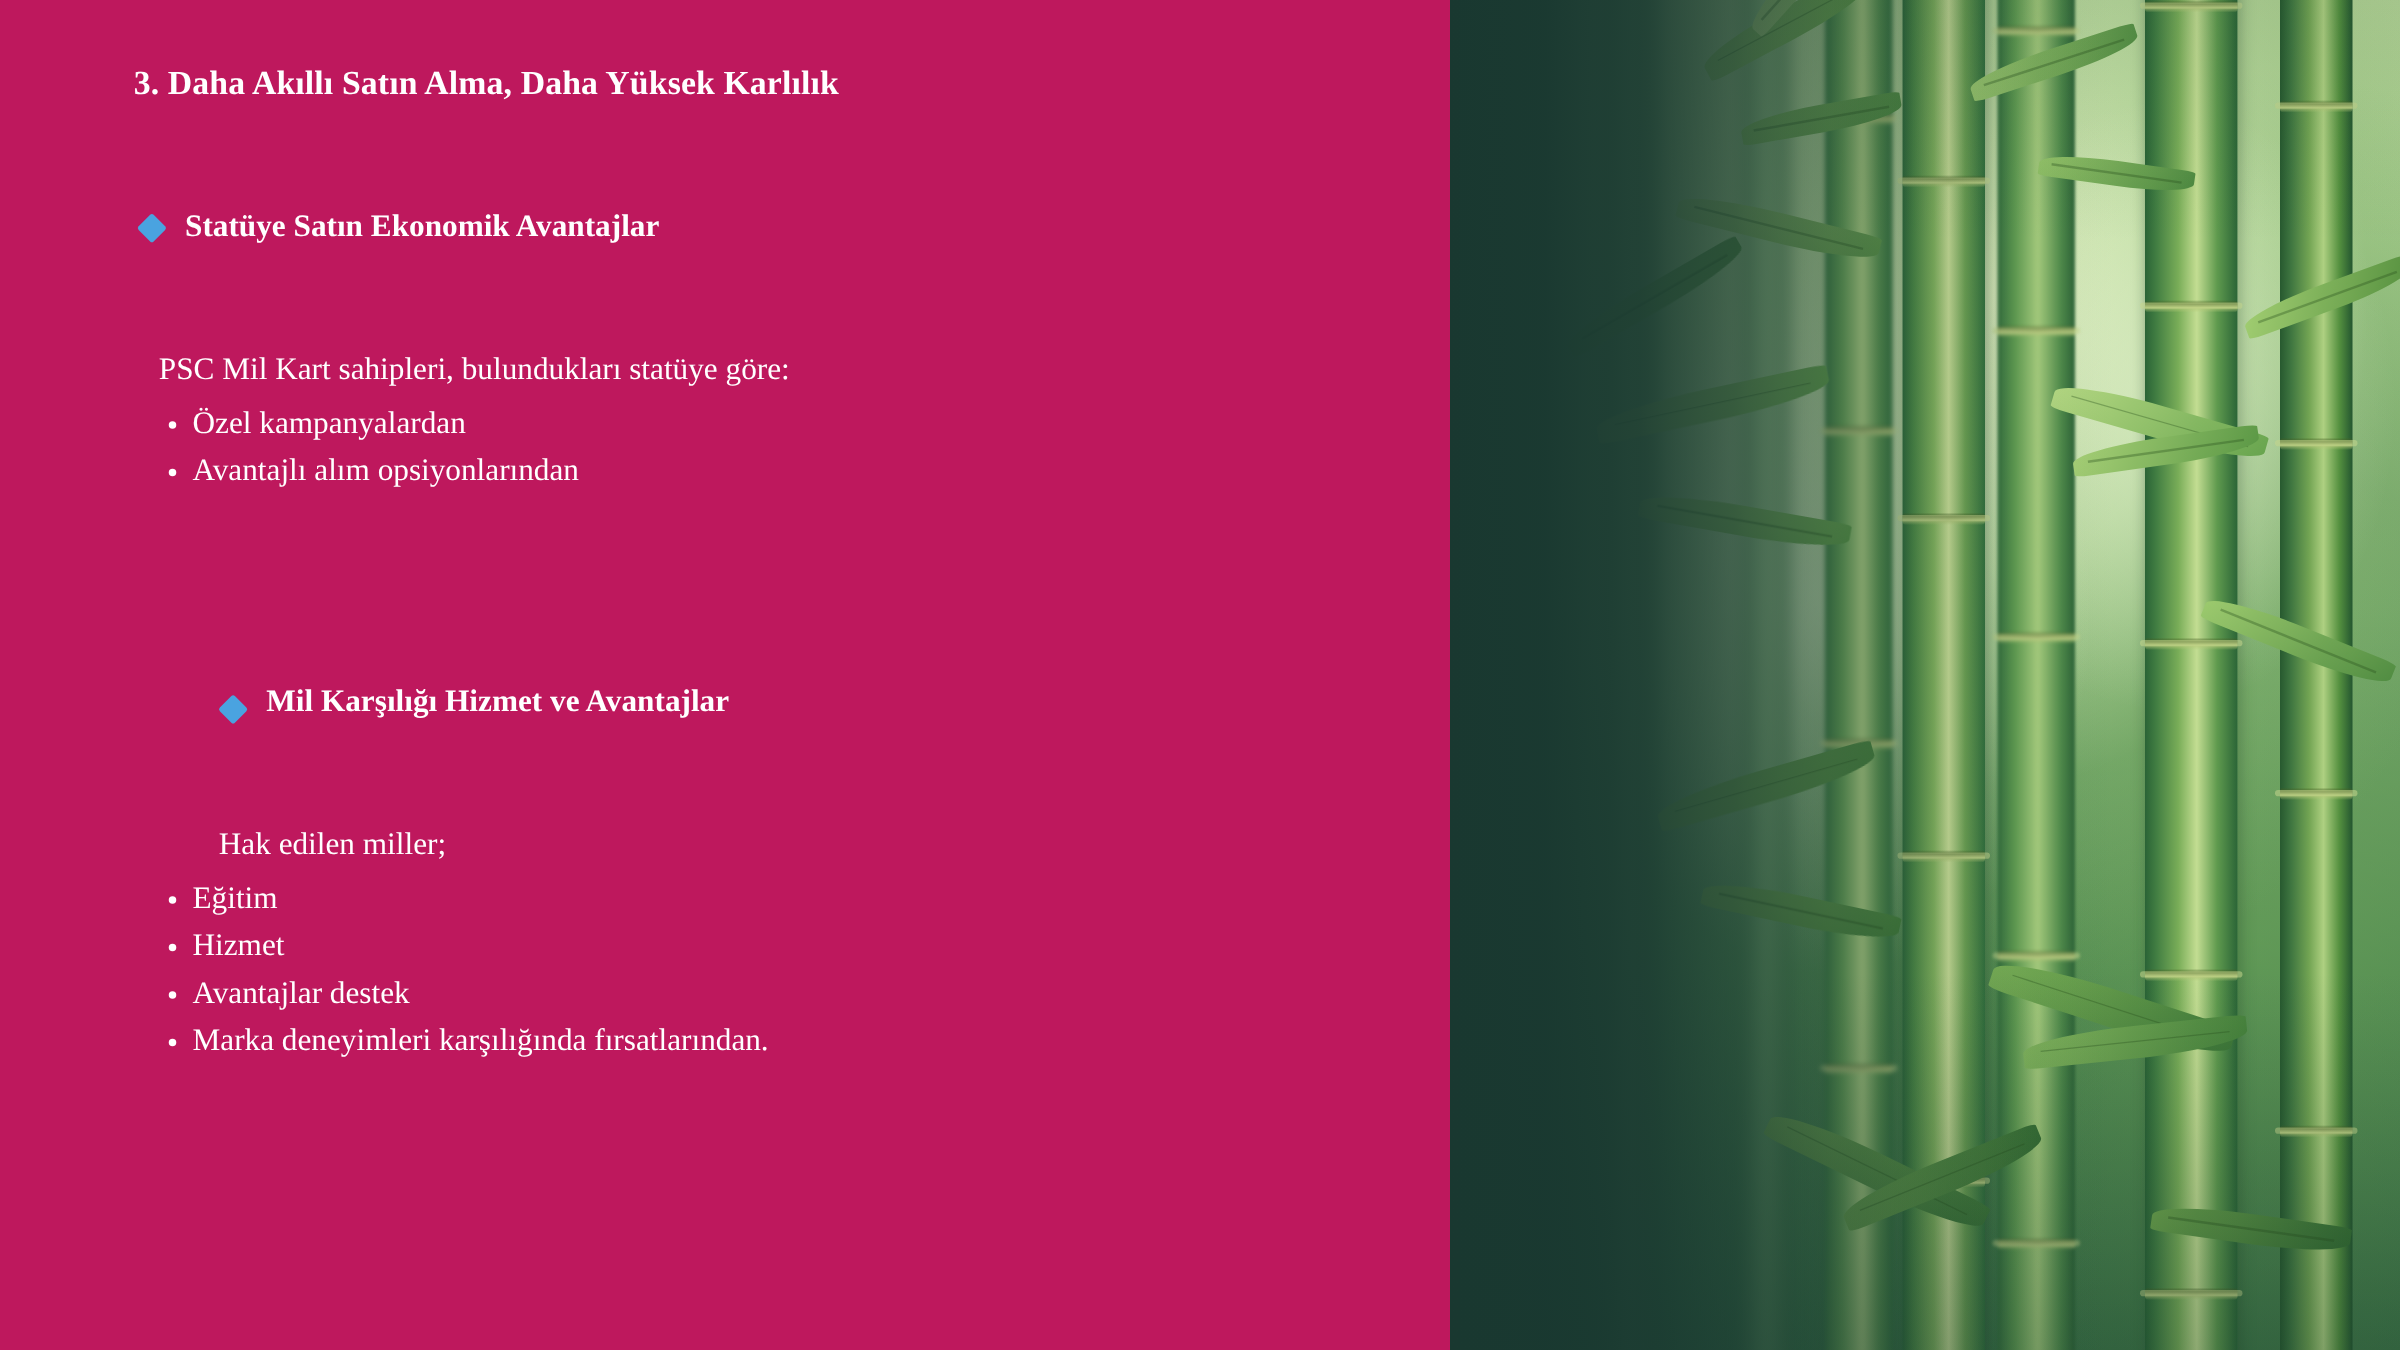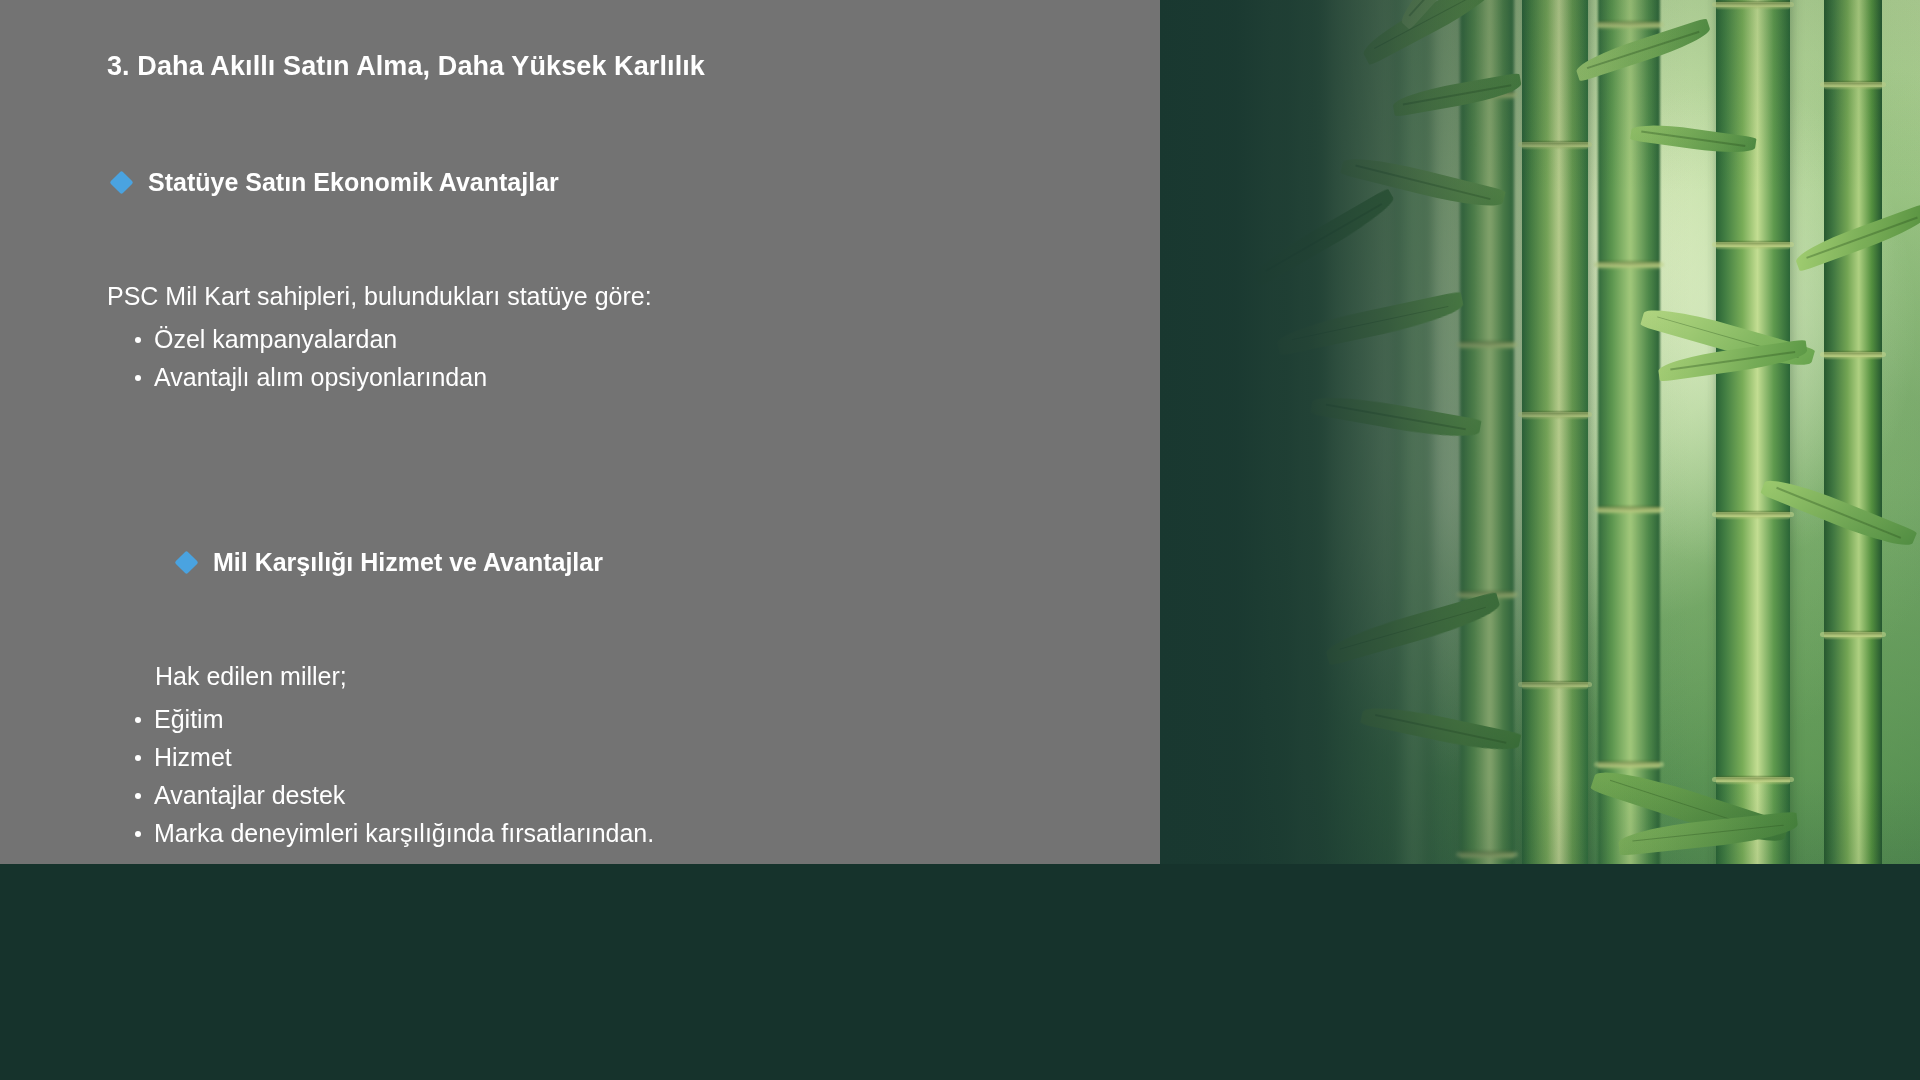--- a/index.html
+++ b/index.html
@@ -3,24 +3,24 @@
 <meta charset="utf-8">
 <style>
   html, body {
     margin: 0;
     padding: 0;
     background: #16332c;
   }
   .slide {
     position: relative;
     width: 1920px;
-    height: 864px;
+    height: 1080px;
     overflow: hidden;
-    background: #737373;
-    font-family: Liberation Sans, sans-serif;
+    background: #be185d;
+    font-family: Liberation Serif, serif;
     -webkit-font-smoothing: antialiased;
   }
 
   
   .art {
     position: absolute;
     top: 0;
     right: 0;
     width: 760px;
     height: 1080px;
@@ -133,27 +133,28 @@
   .dia-heading .diamond {
     width: 17px;
     height: 17px;
     background: #4aa3e0;
     transform: rotate(45deg);
     border-radius: 2px;
     margin-right: 18px;
     flex: 0 0 auto;
   }
   #heading-1 { left: 113px; top: 168px; }
-  #heading-2 { left: 178px; top: 548px; }
+  #heading-2 { left: 178px; top: 548px; align-items: flex-end; }
 
   .lead {
     position: absolute;
     font-size: 25px;
     font-weight: normal;
     white-space: nowrap;
+    margin-left: 20px;
   }
   #lead-1 { left: 107px; top: 282px; }
   #lead-2 { left: 155px; top: 662px; }
 
   ul.bullets {
     position: absolute;
     margin: 0;
     padding: 0;
     list-style: none;
   }

